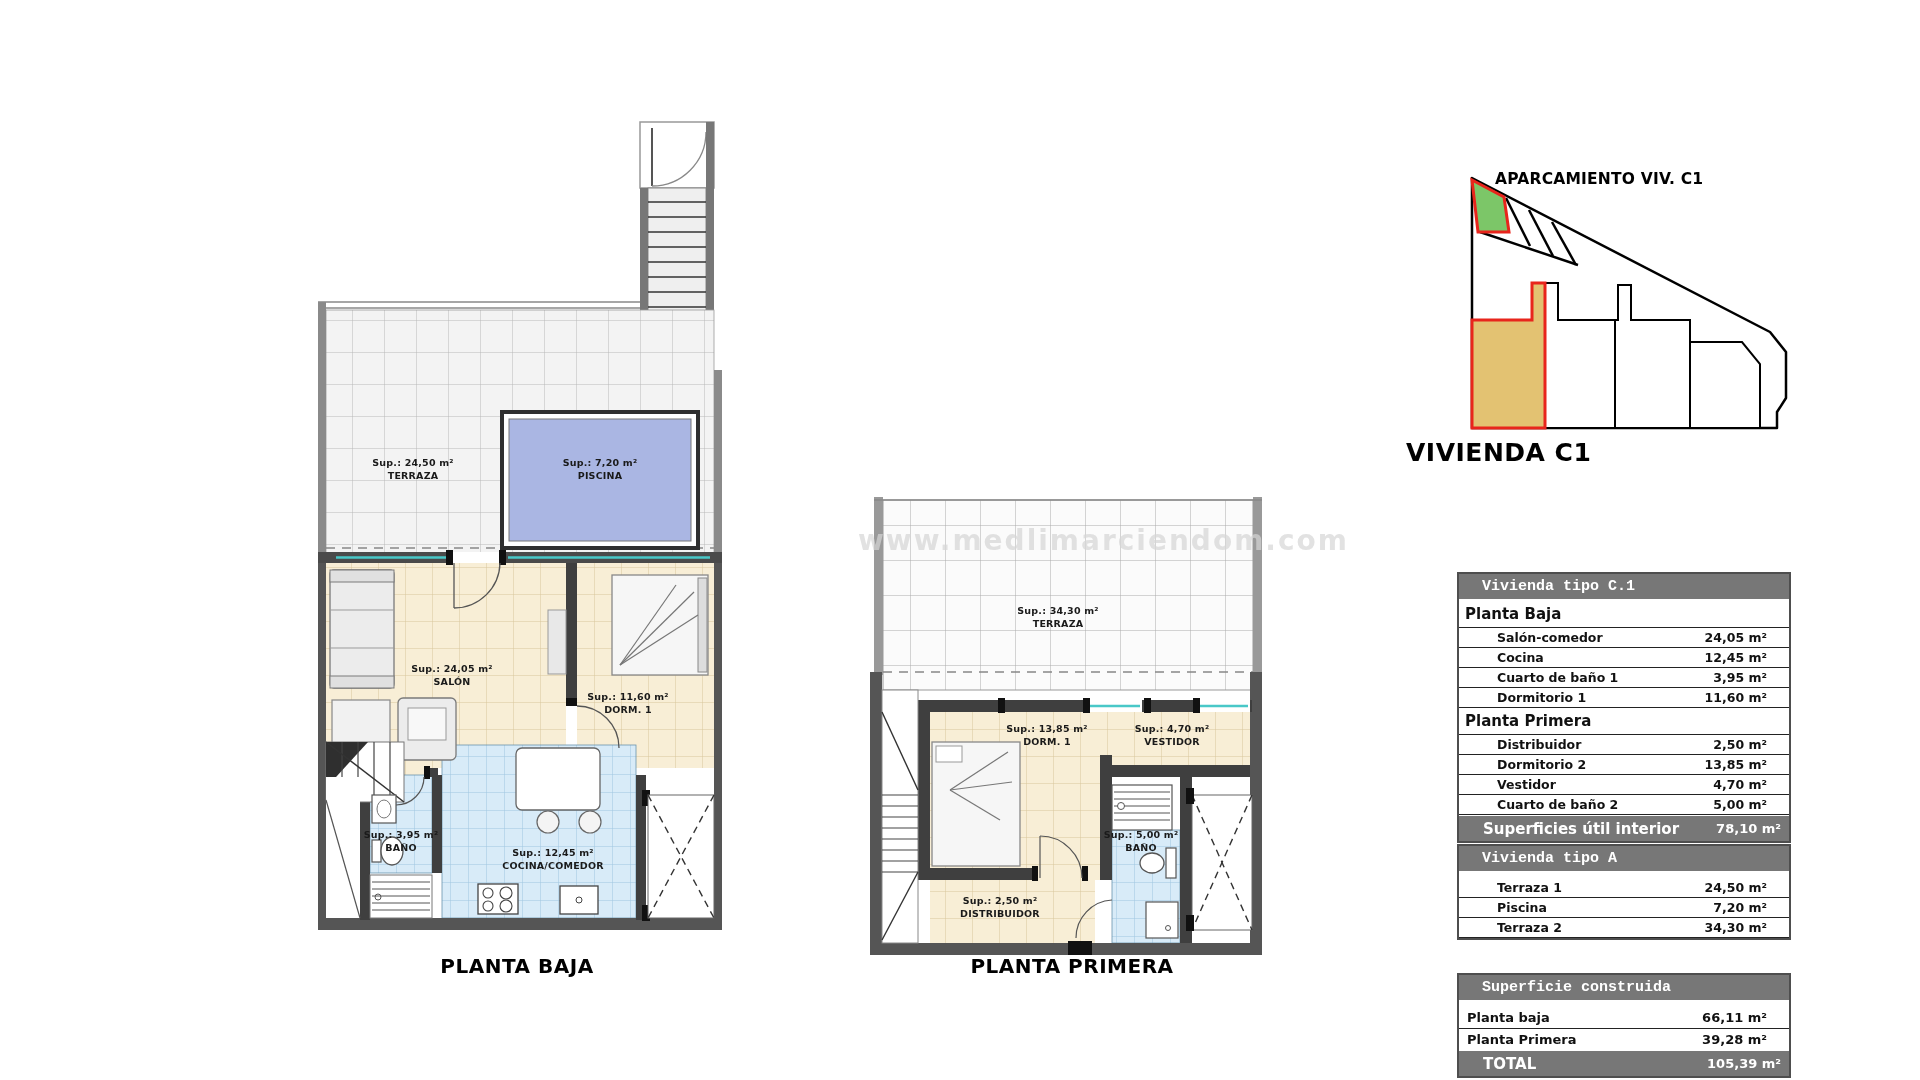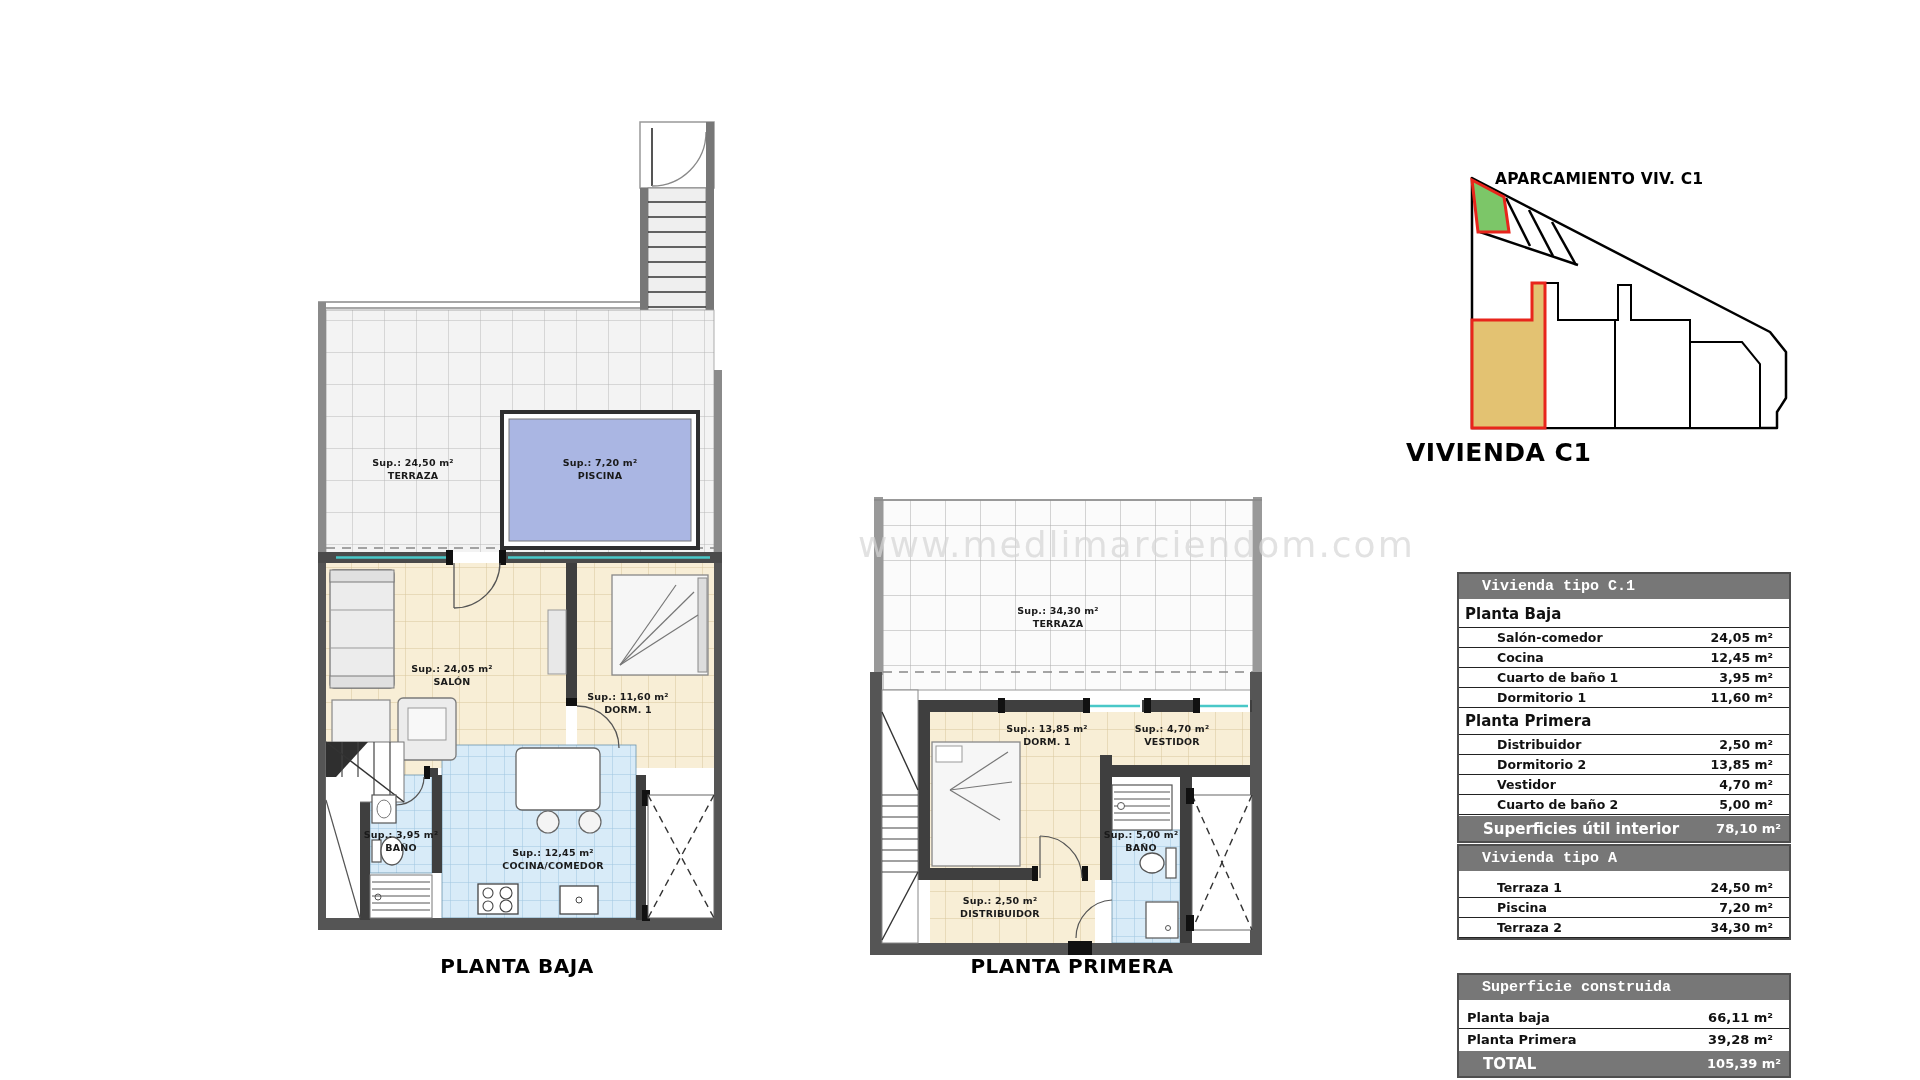--- a/index.html
+++ b/index.html
@@ -5,36 +5,36 @@
   html,body{margin:0;padding:0;background:#fff;}
   .canvas{position:relative;width:1920px;height:1080px;background:#ffffff;
           font-family:"DejaVu Sans","Liberation Sans",sans-serif;overflow:hidden;}
   .abs{position:absolute;}
   
   .rlabel{position:absolute;text-align:center;font-size:9.5px;font-weight:bold;
           line-height:13px;color:#1a1a1a;width:150px;letter-spacing:.2px;}
   .caption{position:absolute;text-align:center;font-size:20px;font-weight:800;
            color:#000;letter-spacing:.5px;width:260px;}
   
-  .watermark{position:absolute;font-size:36px;color:#d6d6d6;opacity:.7;
-             letter-spacing:2px;font-weight:normal;white-space:nowrap;text-align:center;}
+  .watermark{position:absolute;font-size:28px;color:#d6d6d6;opacity:.7;
+             letter-spacing:2px;font-weight:bold;white-space:nowrap;text-align:center;}
   
   .esq-title{position:absolute;border:3px solid #000;text-align:center;
              font-size:18px;font-weight:800;line-height:38px;color:#000;background:#fff;}
   .esq-park{position:absolute;font-size:15.5px;font-weight:800;color:#000;letter-spacing:.2px;}
   .esq-viv{position:absolute;font-size:25px;font-weight:800;color:#000;letter-spacing:.5px;}
   
   .tbl{position:absolute;border:2px solid #4e4e4e;background:#fff;font-weight:bold;color:#111;}
   .t-title{background:#777777;color:#fff;font-size:15px;line-height:25px;height:25px;
            padding-left:23px;border-bottom:2px solid #fff;font-family:Liberation Mono, monospace;}
   .t-sec{font-size:15px;line-height:26px;height:26px;padding-left:6px;border-bottom:1px solid #222;}
   .t-row{display:flex;justify-content:space-between;align-items:center;height:19px;
          border-bottom:1px solid #222;font-size:12.5px;}
   .t-row .t-lbl{padding-left:38px;}
-  .t-row .t-val{padding-right:16px;}
+  .t-row .t-val{padding-right:22px;}
   .t-row.noindent .t-lbl{padding-left:8px;}
   .t-row.nounder{border-bottom:none;}
   .t-row.tall{height:21px;font-size:13px;}
   .t-pad{height:5px;}
   .t-foot{display:flex;justify-content:space-between;align-items:center;height:25px;
           background:#777777;color:#fff;border-top:1px solid #fff;}
   .t-foot .f-lbl{font-size:15px;padding-left:24px;}
   .t-foot .f-val{font-size:13px;padding-right:8px;}
 </style>
 </head>

